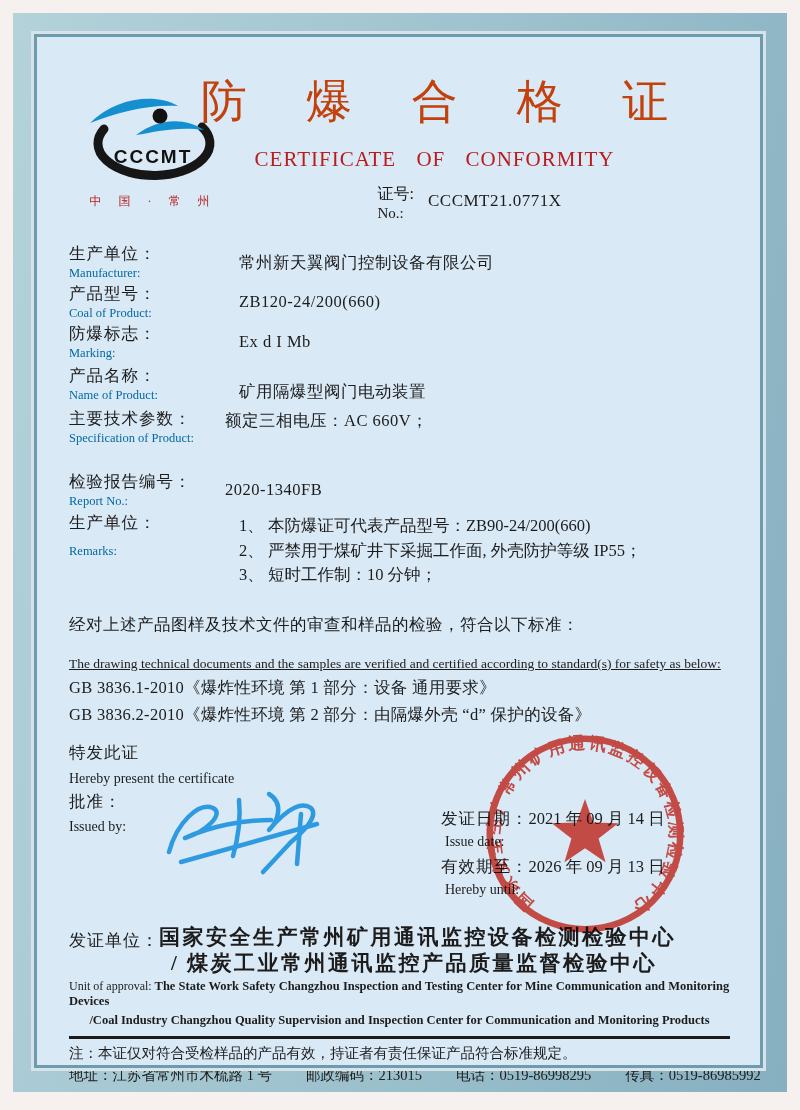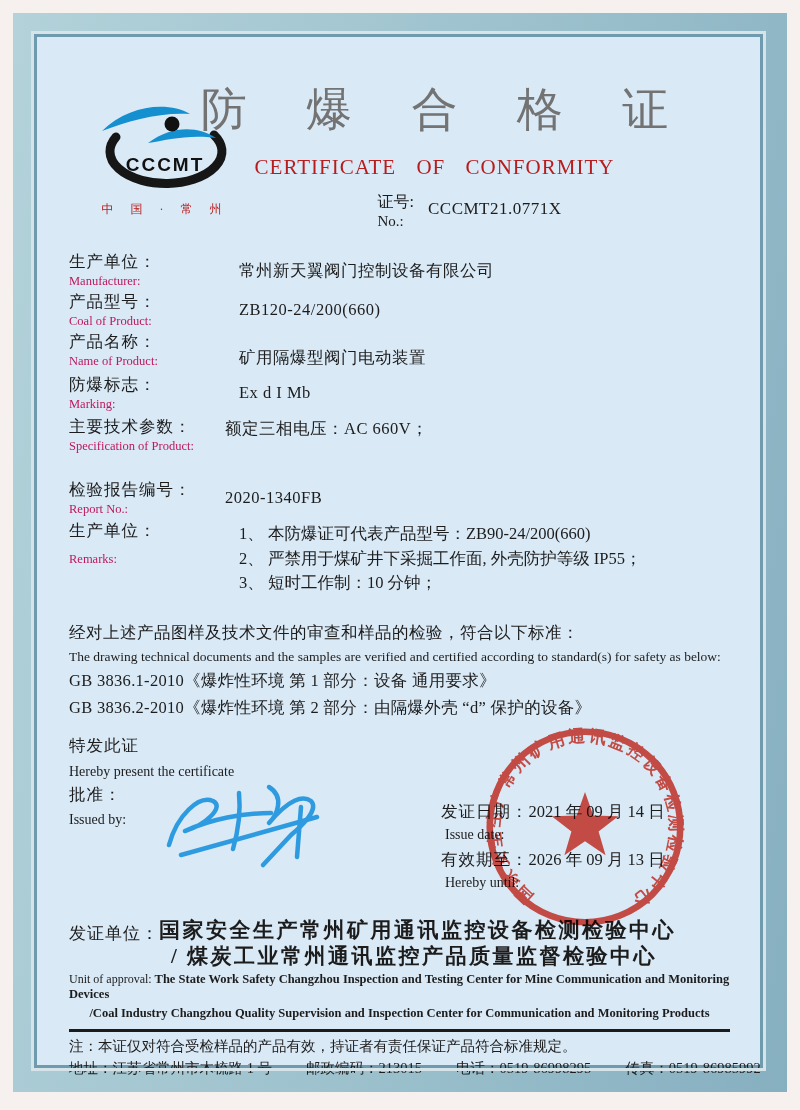--- a/index.html
+++ b/index.html
@@ -17,50 +17,50 @@
   .inner {
     width:100%; height:100%;
     background:#d9e9f6;
     border:3px solid #6f9bae;
     outline:3px solid #d6e4e9;
     padding:34px 30px 14px 32px;
     position:relative;
   }
   
   .header { position:relative; height:168px; }
-  .logo-wrap { position:absolute; left:20px; top:18px; width:152px; text-align:center; }
+  .logo-wrap { position:absolute; left:8px; top:18px; width:152px; text-align:center; }
   .logo-sub { font-size:12px; letter-spacing:7px; margin-top:4px; color:#b91c1c; white-space:nowrap; }
   .title-block { text-align:center; padding-left:70px; }
   .title-cn {
     font-size:46px; font-weight:400; letter-spacing:0.52em; text-indent:0.52em;
-    color:#737373; margin-top:8px; white-space:nowrap;
+    color:#c2410c; margin-top:0; white-space:nowrap;
   }
   .title-en {
     font-size:21px; letter-spacing:1px; word-spacing:14px; margin-top:14px; color:#b91c1c;
   }
   .certno-row { display:inline-flex; align-items:center; margin-top:12px; padding-left:70px; }
   .certno-labels { text-align:left; margin-right:14px; }
   .certno-labels .cn { font-size:16px; }
   .certno-labels .en { font-size:15px; }
   .certno-value { font-size:17px; letter-spacing:0.5px; position:relative; top:-2px; }
   
   .fields { margin-top:4px; }
   .field-row { display:flex; margin-bottom:1px; }
   .f-labels { width:138px; flex:none; }
   .f-labels .cn { font-size:16.5px; letter-spacing:1px; }
-  .f-labels .en { font-size:12.5px; color:#be185d; margin-top:1px; }
+  .f-labels .en { font-size:12.5px; color:#0369a1; margin-top:1px; }
   .f-value { font-size:16.5px; padding-top:9px; padding-left:32px; letter-spacing:0.5px; }
   .f-value.nopad { padding-top:2px; }
   
   .remarks-list { padding-left:32px; padding-top:2px; }
   .remarks-list div { font-size:16.5px; line-height:24.5px; }
   
   .standards { margin-top:22px; }
   .standards .intro-cn { font-size:16.5px; letter-spacing:0.5px; }
-  .standards .intro-en { font-size:13.5px; margin-top:5px; }
+  .standards .intro-en { font-size:13.5px; margin-top:20px;text-decoration:underline; }
   .standards .std { font-size:16.5px; margin-top:5px; letter-spacing:0.3px; }
   
   .issue { position:relative; height:188px; margin-top:16px; }
   .present-cn { font-size:16.5px; letter-spacing:1px; }
   .present-en { font-size:14px; margin-top:7px; }
   .approve-cn { font-size:16.5px; letter-spacing:1px; margin-top:4px; }
   .approve-en { font-size:14px; margin-top:6px; }
   .signature { position:absolute; left:82px; top:38px; z-index:3; }
   .dates { position:absolute; left:372px; top:66px; z-index:2; }
   .date-row { font-size:16.5px; white-space:nowrap; }
@@ -126,34 +126,34 @@
         </div>
 
         <div class="field-row" style="height:39px">
           <div class="f-labels">
             <div class="cn">产品型号：</div>
             <div class="en">Coal of Product:</div>
           </div>
           <div class="f-value">ZB120-24/200(660)</div>
         </div>
 
+        <div class="field-row" style="height:41px">
+          <div class="f-labels">
+            <div class="cn">防爆标志：</div>
+            <div class="en">Marking:</div>
+          </div>
+          <div class="f-value">Ex d I Mb</div>
+        </div>
+
         <div class="field-row" style="height:42px">
           <div class="f-labels">
             <div class="cn">产品名称：</div>
             <div class="en">Name of Product:</div>
           </div>
           <div class="f-value" style="padding-top:16px">矿用隔爆型阀门电动装置</div>
-        </div>
-
-        <div class="field-row" style="height:41px">
-          <div class="f-labels">
-            <div class="cn">防爆标志：</div>
-            <div class="en">Marking:</div>
-          </div>
-          <div class="f-value">Ex d I Mb</div>
         </div>
 
         <div class="field-row" style="height:62px">
           <div class="f-labels">
             <div class="cn">主要技术参数：</div>
             <div class="en">Specification of Product:</div>
           </div>
           <div class="f-value nopad" style="padding-left:18px">额定三相电压：AC 660V；</div>
         </div>
 

